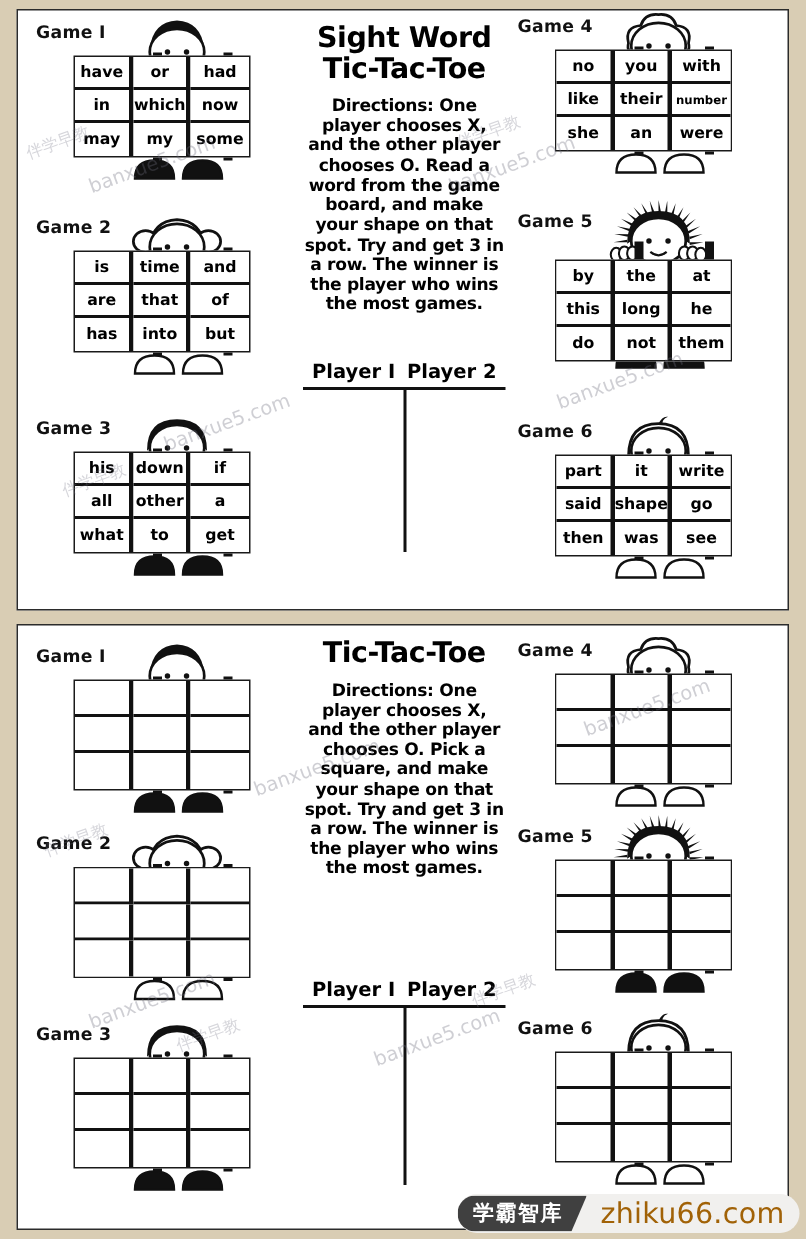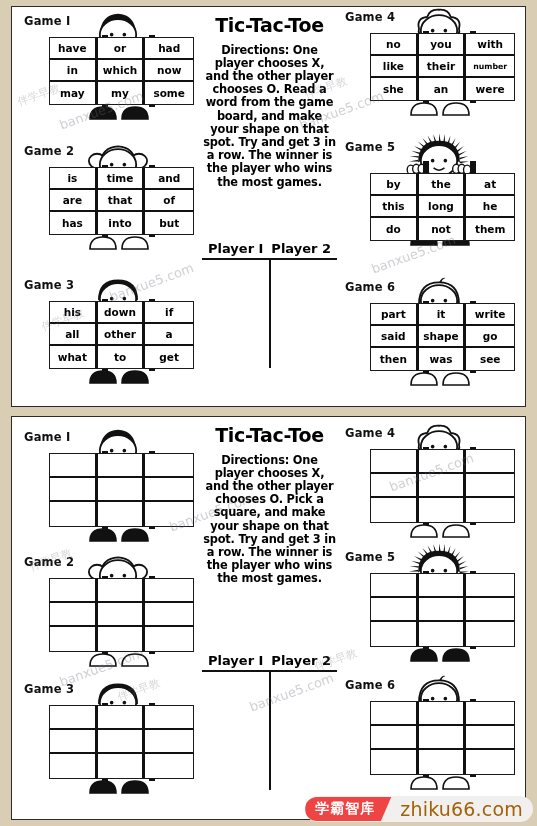--- a/index.html
+++ b/index.html
@@ -78,21 +78,21 @@
     height: 16px;
     z-index: 1;
   }
   .feet svg { display: block; width: 100%; height: 100%; overflow: visible; }
 
   
   .board {
     position: absolute;
     left: 31px;
     top: 26px;
-    width: 145px;
+    width: 118px;
     border: 1.2px solid #1a1a1a;
     background: #fff;
     z-index: 4;
     display: grid;
     grid-template-columns: repeat(3, 1fr);
   }
   .cell {
     height: 22px;
     border-right: 3.2px solid #111;
     border-bottom: 2px solid #111;
@@ -187,21 +187,21 @@
     bottom: 4px;
     height: 26px;
     display: flex;
     align-items: center;
     background: #f1f0ee;
     border-radius: 13px;
     padding: 0 10px 0 0;
     z-index: 40;
   }
   .logo-cn {
-    background: #ef4444;
+    background: #404040;
     color: #fff;
     font-family: "DejaVu Sans", sans-serif;
     font-weight: bold;
     font-size: 14px;
     padding: 3px 16px 3px 10px;
     border-radius: 13px 0 0 13px;
     letter-spacing: 1px;
     clip-path: polygon(0 0, 100% 0, 88% 100%, 0 100%);
   }
   .logo-url {
@@ -335,20 +335,21 @@
             <div class="feet" style="top: 93px;">
               <svg viewBox="0 0 84 16">
     <path d="M14 15 q0 -12 13 -12 q13 0 13 12 z" fill="#111" stroke="#111" stroke-width="1.6"></path>
     <path d="M46 15 q0 -12 13 -12 q13 0 13 12 z" fill="#111" stroke="#111" stroke-width="1.6"></path>
   </svg>
             </div>
           </div>
         </div>
         <div class="col-center">
           <div class="title">
+            <div>Sight Word</div>
             <div>Tic-Tac-Toe</div>
           </div>
           <div class="directions">Directions: One player chooses X, and the other player chooses O. Read a word from the game board, and make your shape on that spot. Try and get 3 in a row. The winner is the player who wins the most games.</div>
           <div class="score" style="top: 234px;">
             <div class="score-heads">
               <span>Player I</span>
               <span>Player 2</span>
             </div>
             <div class="score-rule"></div>
             <div class="score-divider" style="height: 108px;"></div>

